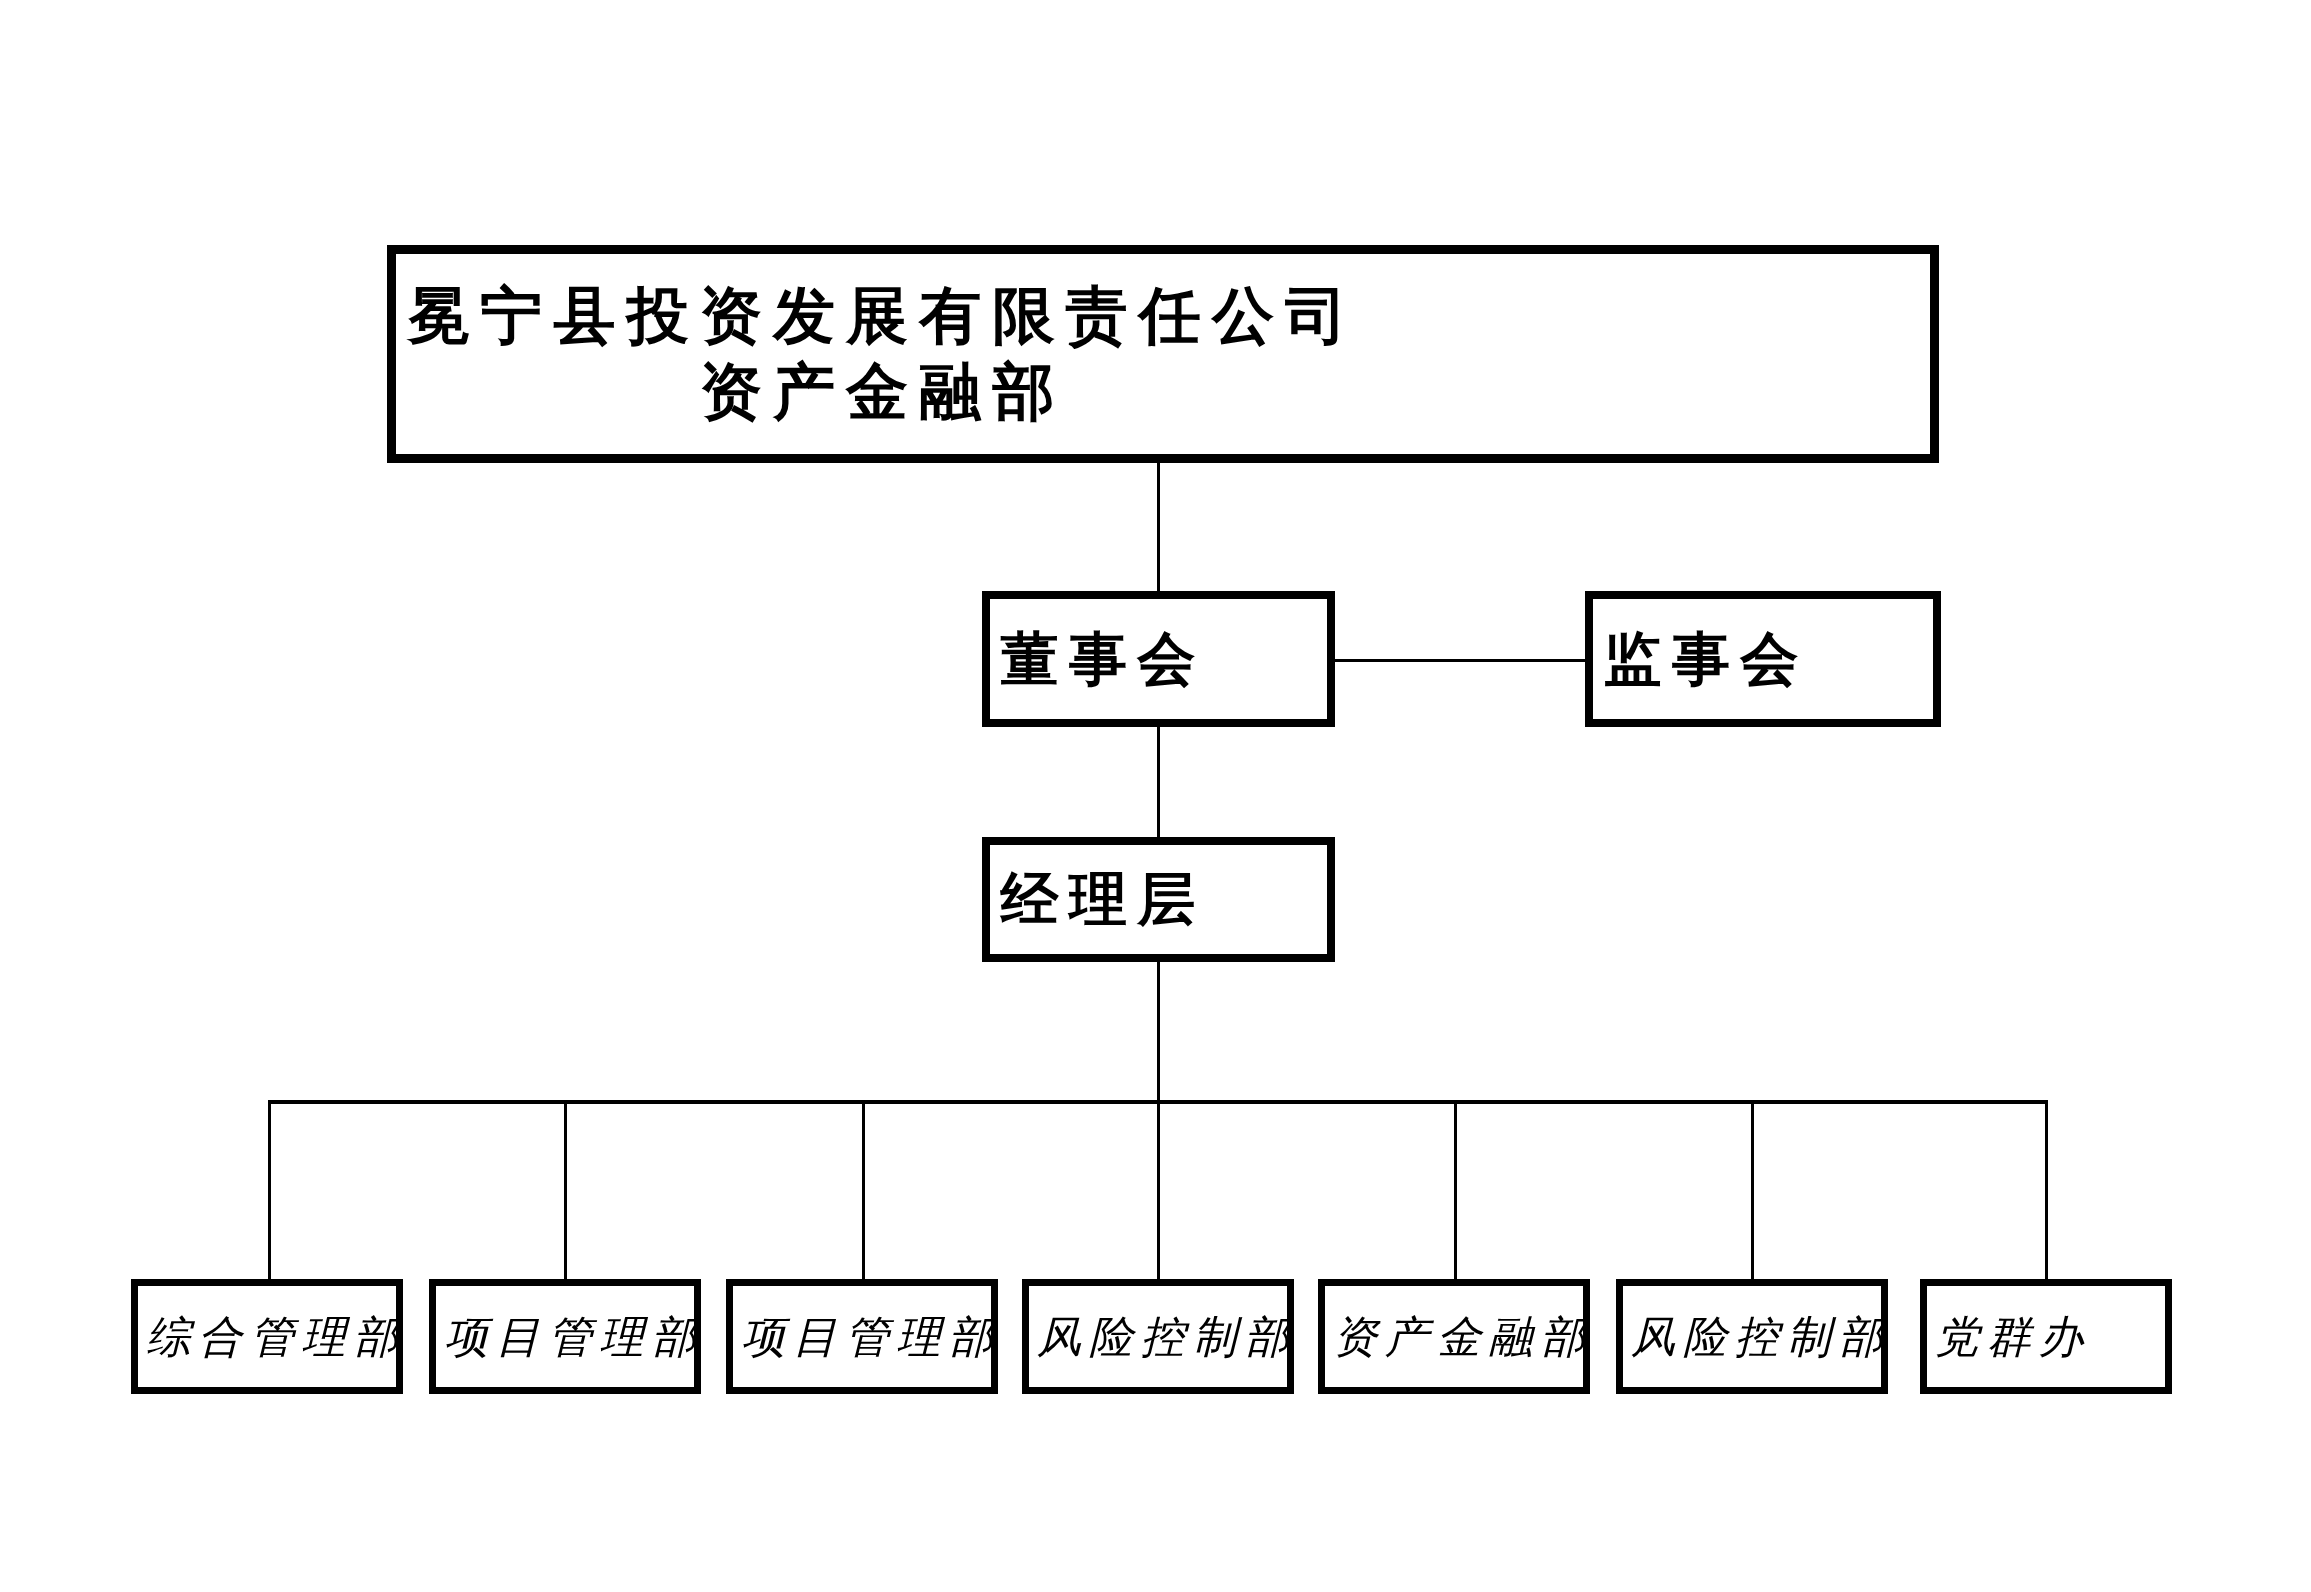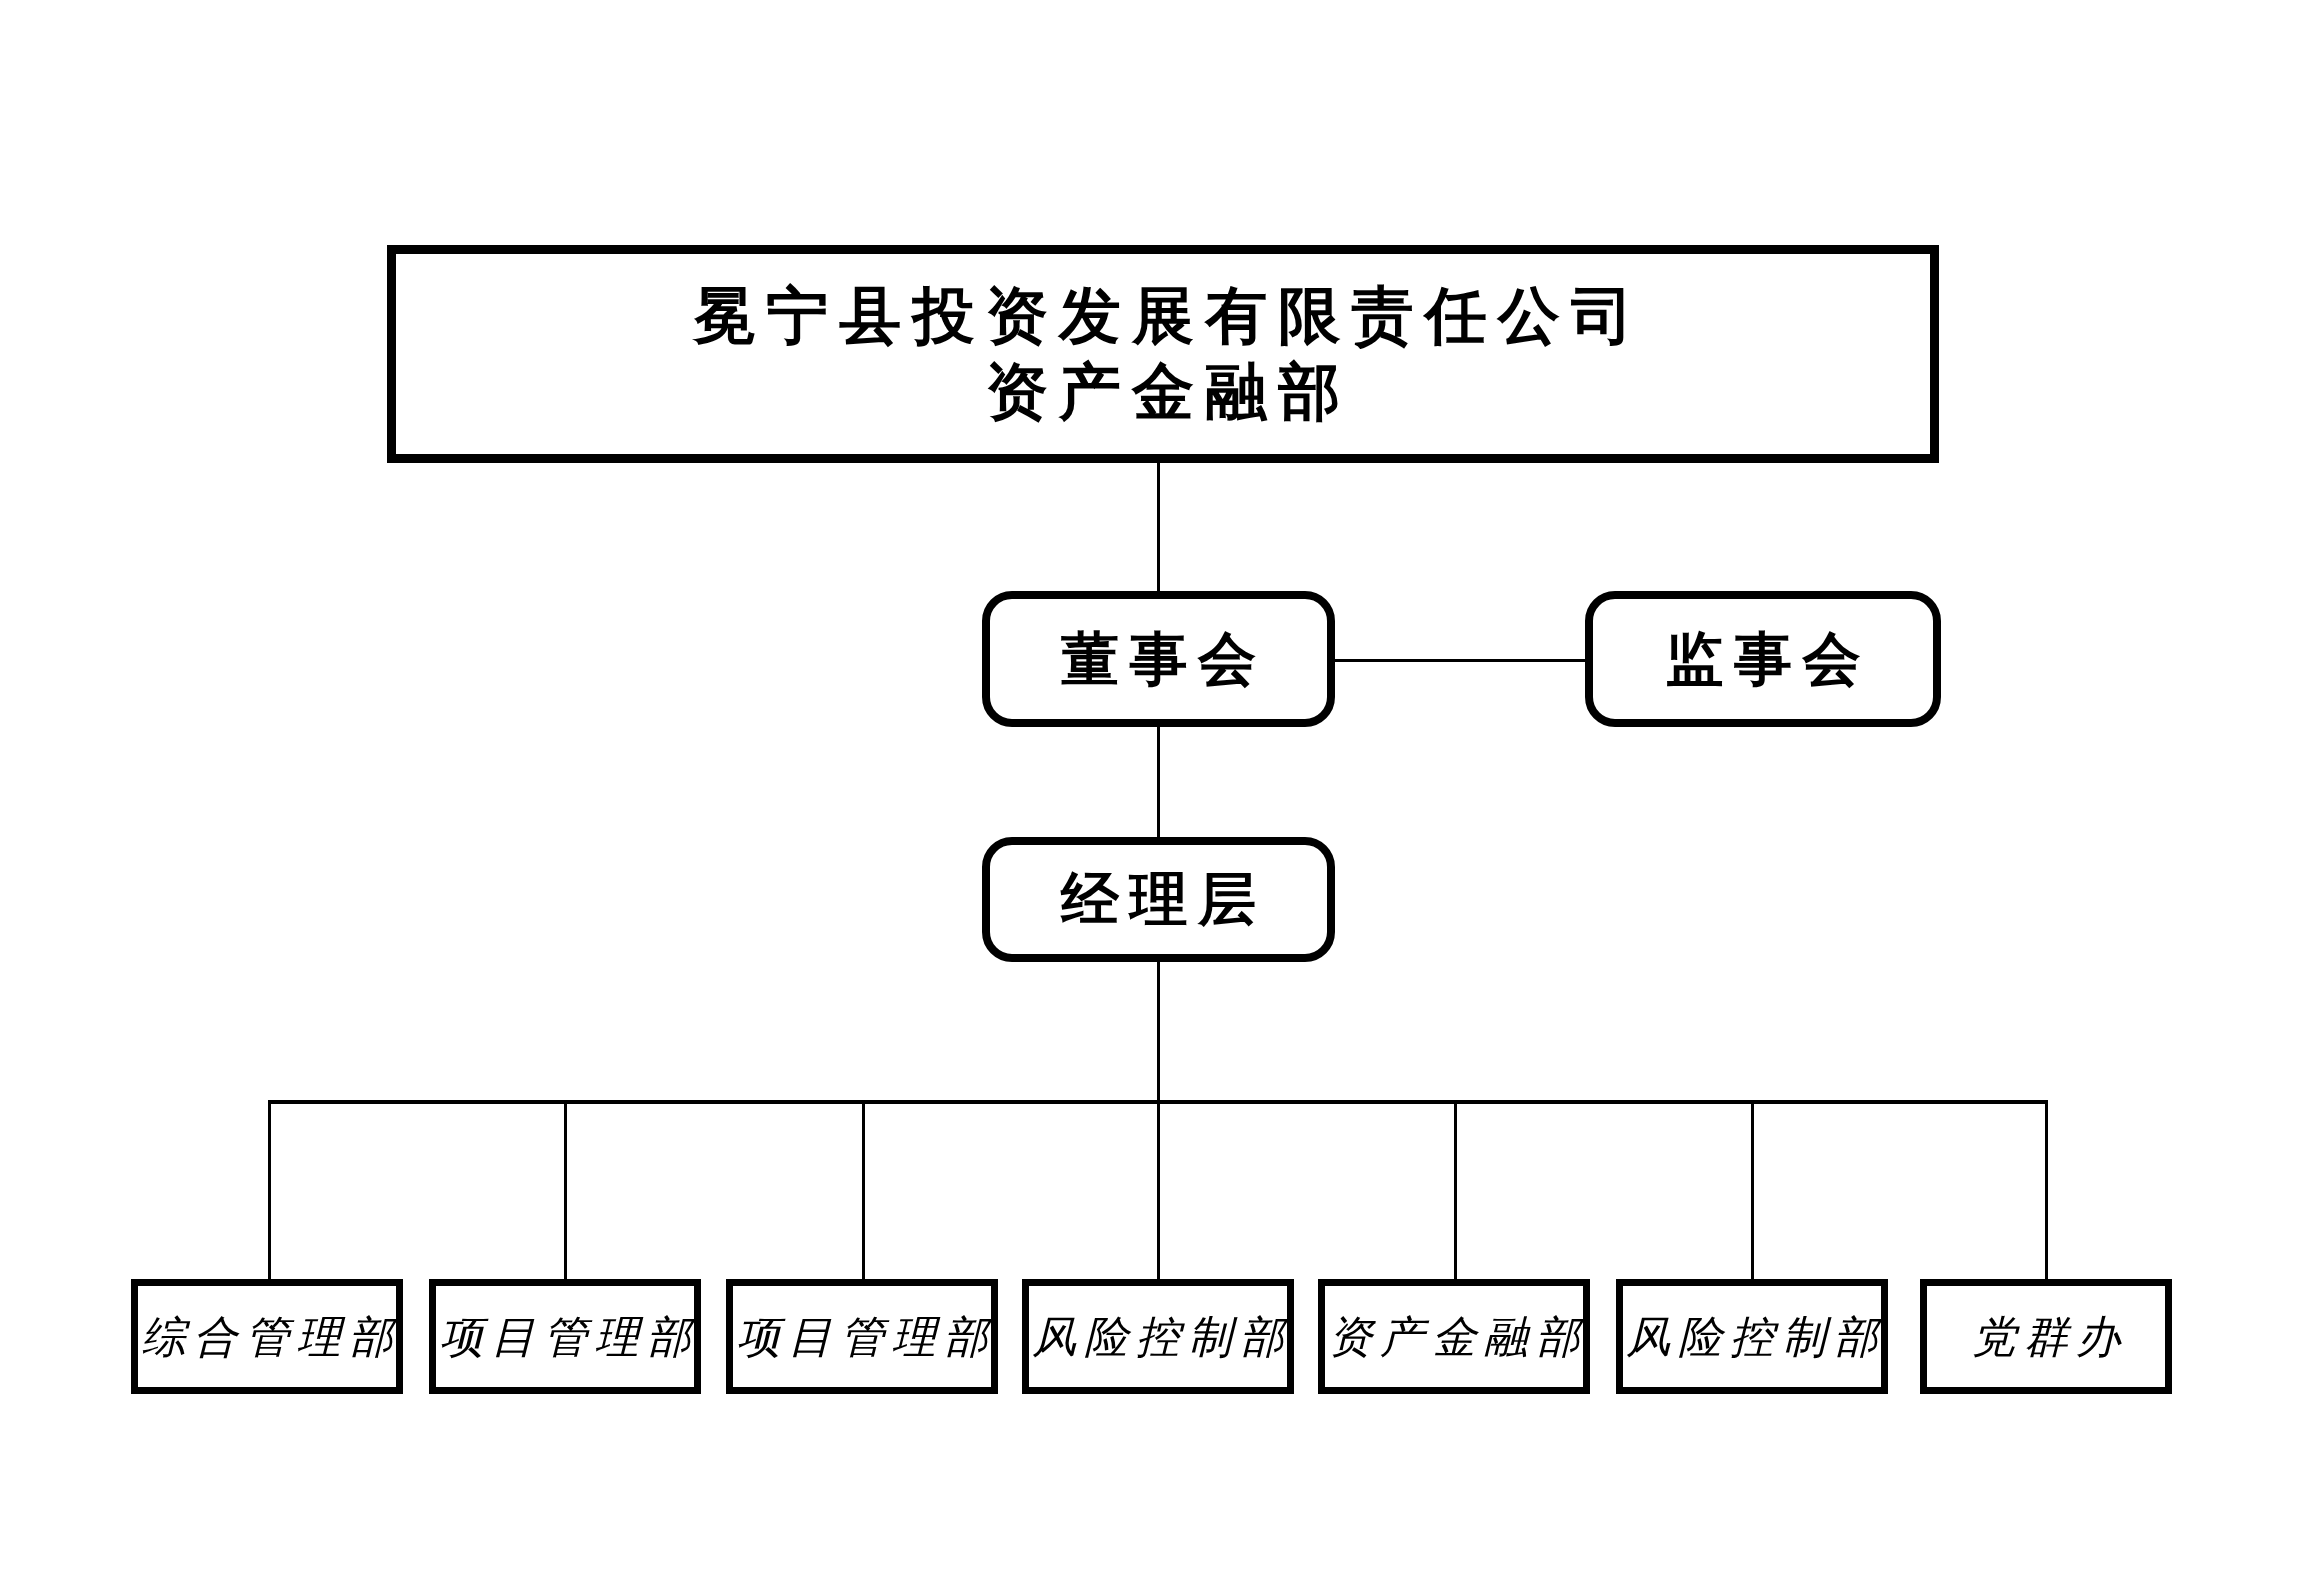--- a/index.html
+++ b/index.html
@@ -9,30 +9,30 @@
     font-family:"Liberation Sans","DejaVu Sans",sans-serif;
     overflow:hidden;
   }
   #chart { position:relative; width:2312px; height:1592px; }
 
   .box {
     position:absolute;
     box-sizing:border-box;
     background:#ffffff;
     border:2.8px solid #000000;
-    display:flex; align-items:center; justify-content:center;
+    display:flex; align-items:center; justify-content:flex-start;
     color:#000000;
     letter-spacing:0.18em;
     text-indent:0.18em;
     white-space:nowrap;
     line-height:1.22;
     z-index:3;
   }
   .box.thick { border-width:9.3px; }
-  .box.med   { border-width:8.4px;border-radius:30px; }
+  .box.med   { border-width:8.4px; }
   .box.dept  { border-width:7.5px;font-style:italic; }
 
   .title-box { font-size:62px; font-weight:700; text-align:center; }
   .title-box .ln { display:block; }
 
   .mid-box  { font-size:58px; font-weight:700; }
   .dept-box { font-size:44px; font-weight:500; }
 
   
   .ln-v, .ln-h {

